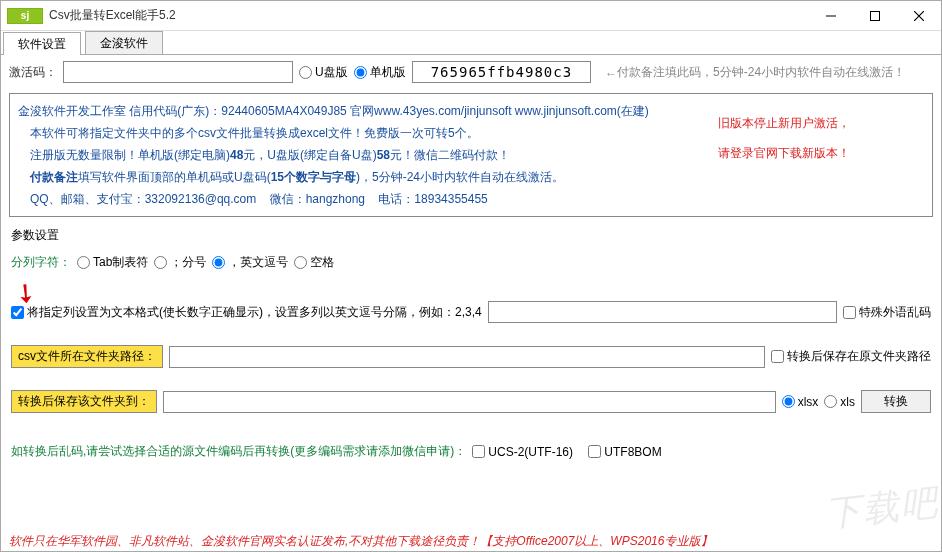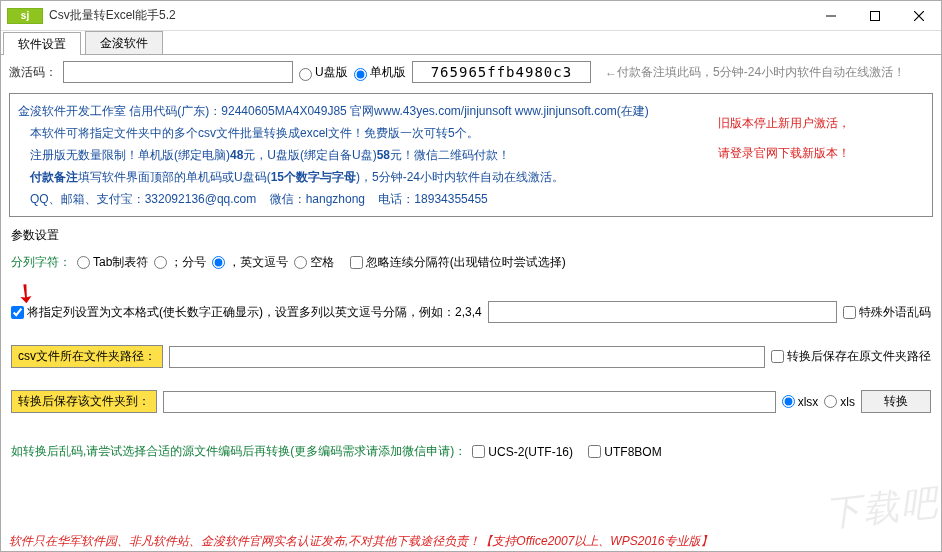--- a/index.html
+++ b/index.html
@@ -11,21 +11,21 @@
 .titlebar .btn { width: 44px; height: 29px; display: flex; align-items: center; justify-content: center; color: #333; cursor: pointer; }
 
 .tabs { height: 24px; display: flex; border-bottom: 1px solid #aaa; }
 .tab { padding: 3px 14px; border: 1px solid #aaa; border-bottom: none; margin-right: 2px; margin-left: 2px; background: #fff; cursor: pointer; position: relative; }
 .tab.active { top: 1px; background: #fff; }
 .tab.inactive { background: #f0f0f0; }
 
 .activate-row { display: flex; align-items: center; padding: 6px 8px; gap: 6px; }
 .activate-row .label { color: #333; }
 .activate-row input.code { width: 230px; height: 22px; border: 1px solid #888; padding: 0 4px; }
-.activate-row .radio-wrap { display: flex; align-items: flex-end; gap: 3px; }
+.activate-row .radio-wrap { display: flex; align-items: center; gap: 3px; }
 .activate-row .machine-code { border: 1px solid #888; padding: 2px 18px; font-family: monospace; font-size: 14px; letter-spacing: 1px; background: #fff; }
 .activate-row .hint { color: #888; margin-left: 8px; }
 
 .infobox { margin: 4px 8px; border: 1px solid #888; padding: 6px 8px; display: flex; }
 .info-left { flex: 1; line-height: 22px; }
 .info-left .blue { color: #1a4f9e; }
 .info-left .bold { font-weight: bold; }
 .info-left .linklike { color: #1a4f9e; }
 .info-right { width: 210px; padding: 8px 4px; color: #d22; font-size: 16px; line-height: 30px; }
 
@@ -128,24 +128,20 @@
     </label>
   <label>
       <input type="radio" name="delim" checked="" style="">
       <span>，英文逗号</span>
     </label>
   <label>
       <input type="radio" name="delim" style="">
       <span>空格</span>
     </label>
   &nbsp;
-  <label>
-      <input type="checkbox" style="">
-      <span>忽略连续分隔符(出现错位时尝试选择)</span>
-    </label>
 </div>
 
 <div class="arrow">➘</div>
 
 <div class="param-row" style="margin-top:22px">
   <label>
       <input type="checkbox" checked="" style="">
       <span>将指定列设置为文本格式(使长数字正确显示)，设置多列以英文逗号分隔，例如：2,3,4</span>
     </label>
   <input type="text" style="flex: 1 1 0%; min-width: 200px;">

